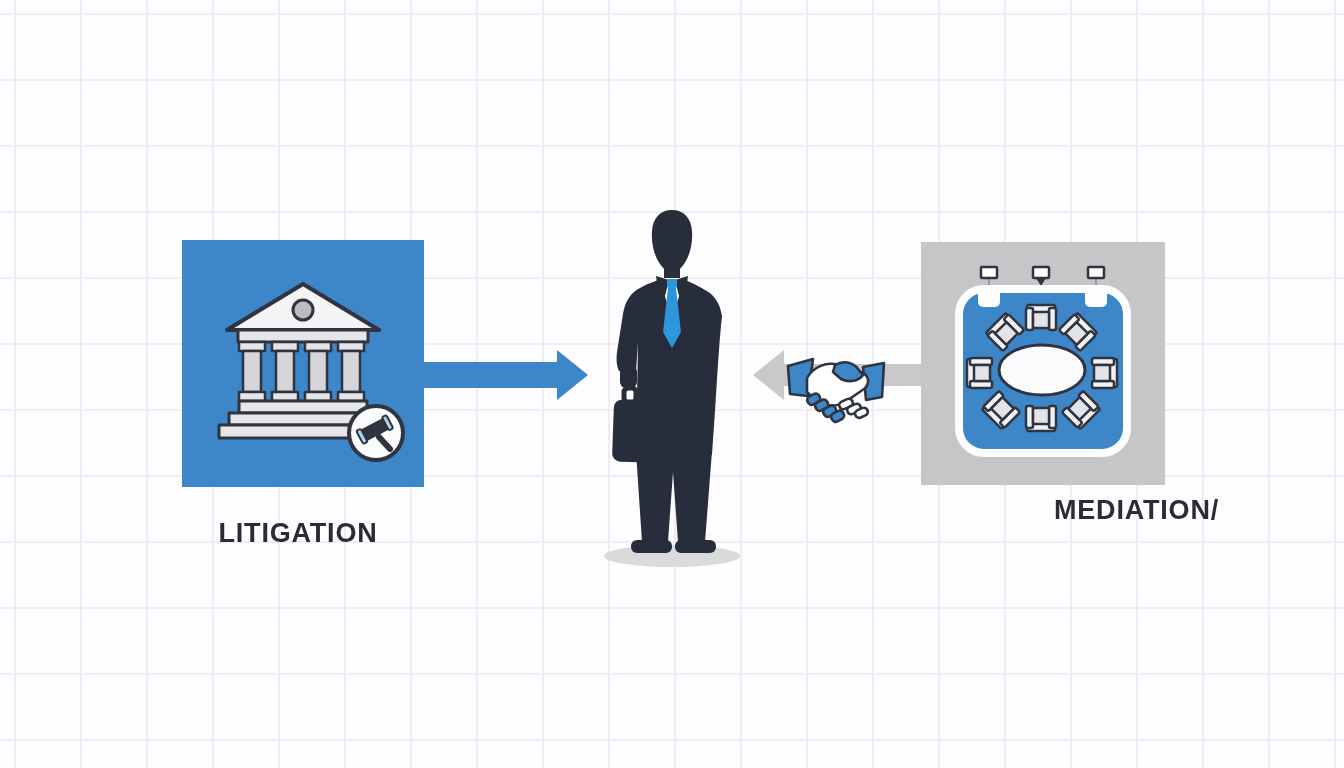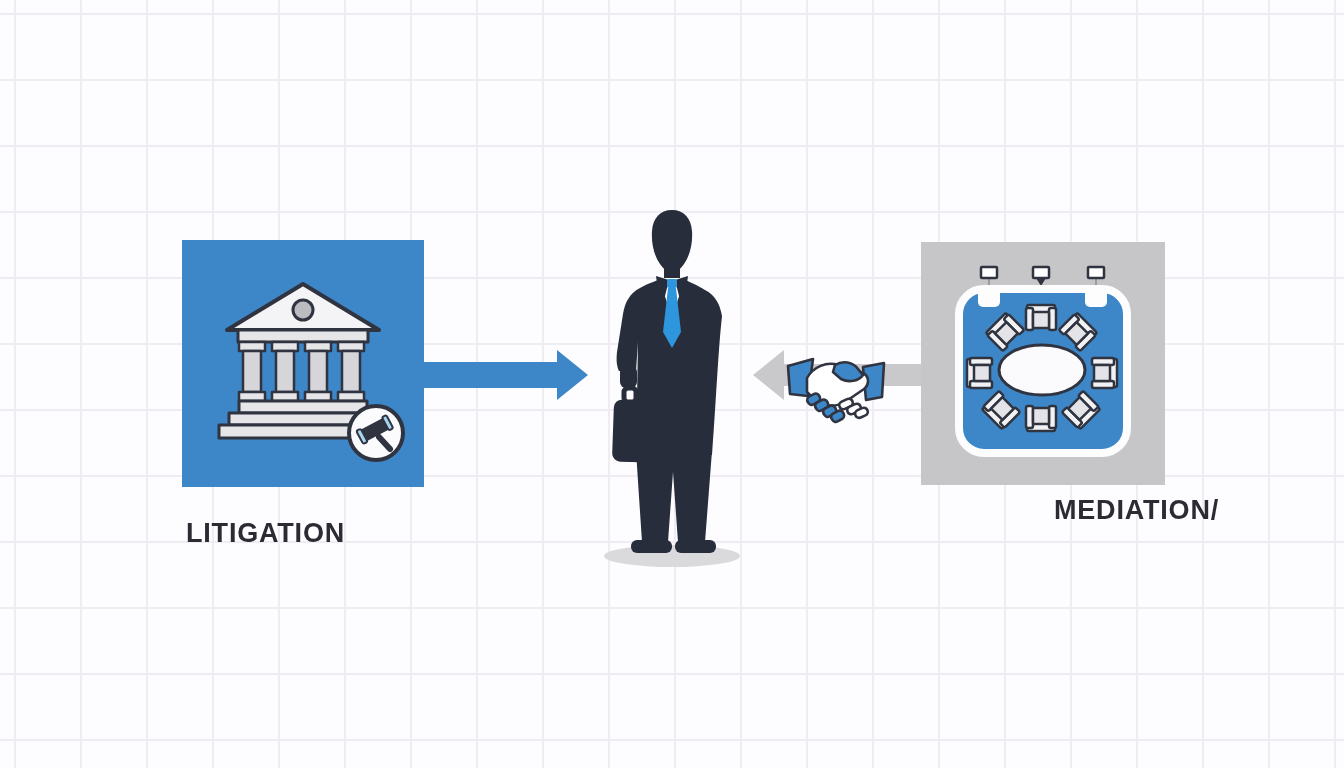--- a/index.html
+++ b/index.html
@@ -34,21 +34,22 @@
   .man        { left: 601px; top: 204px; width: 144px; height: 364px; z-index: 4; }
 
   .label {
     color: #2b2b33;
     font-weight: 800;
     font-size: 27px;
     letter-spacing: 0.8px;
     line-height: 33px;
   }
   .label-litigation {
-    left: 186px; top: 517px; width: 242px;
+    left: 177px; top: 517px; width: 242px;
+    text-align: center;
   }
   .label-mediation {
     left: 959px; top: 494px; width: 260px;
     text-align: right;
   }
 </style>
 </head>
 <body>
 
 <div class="canvas">

